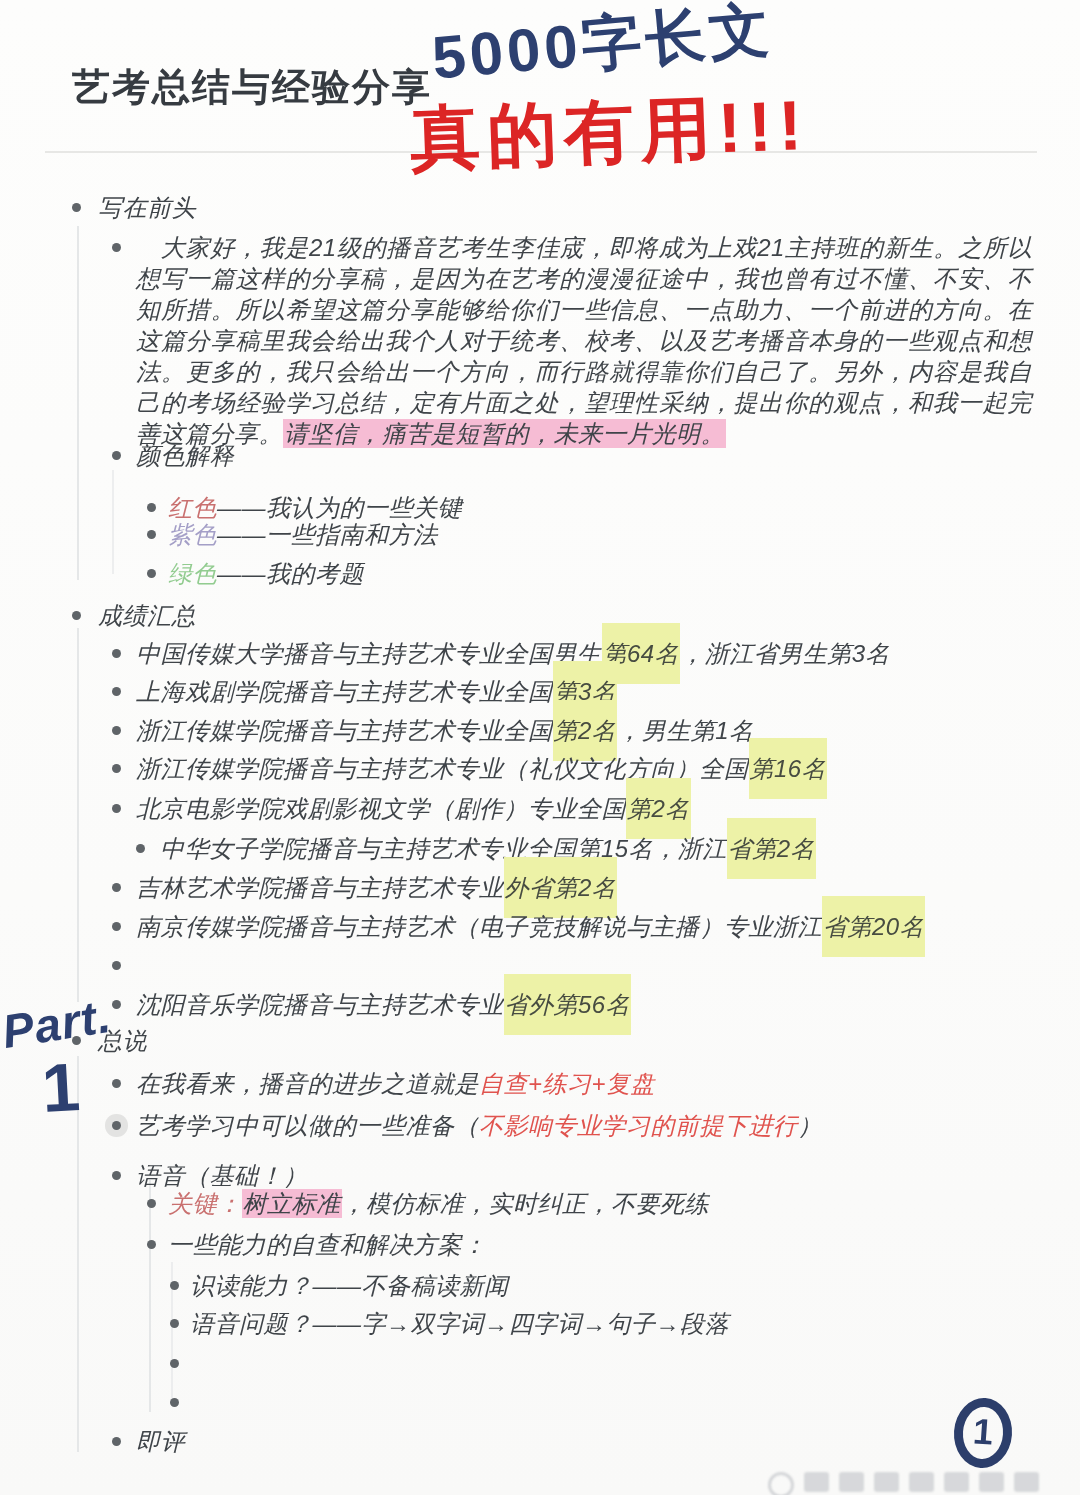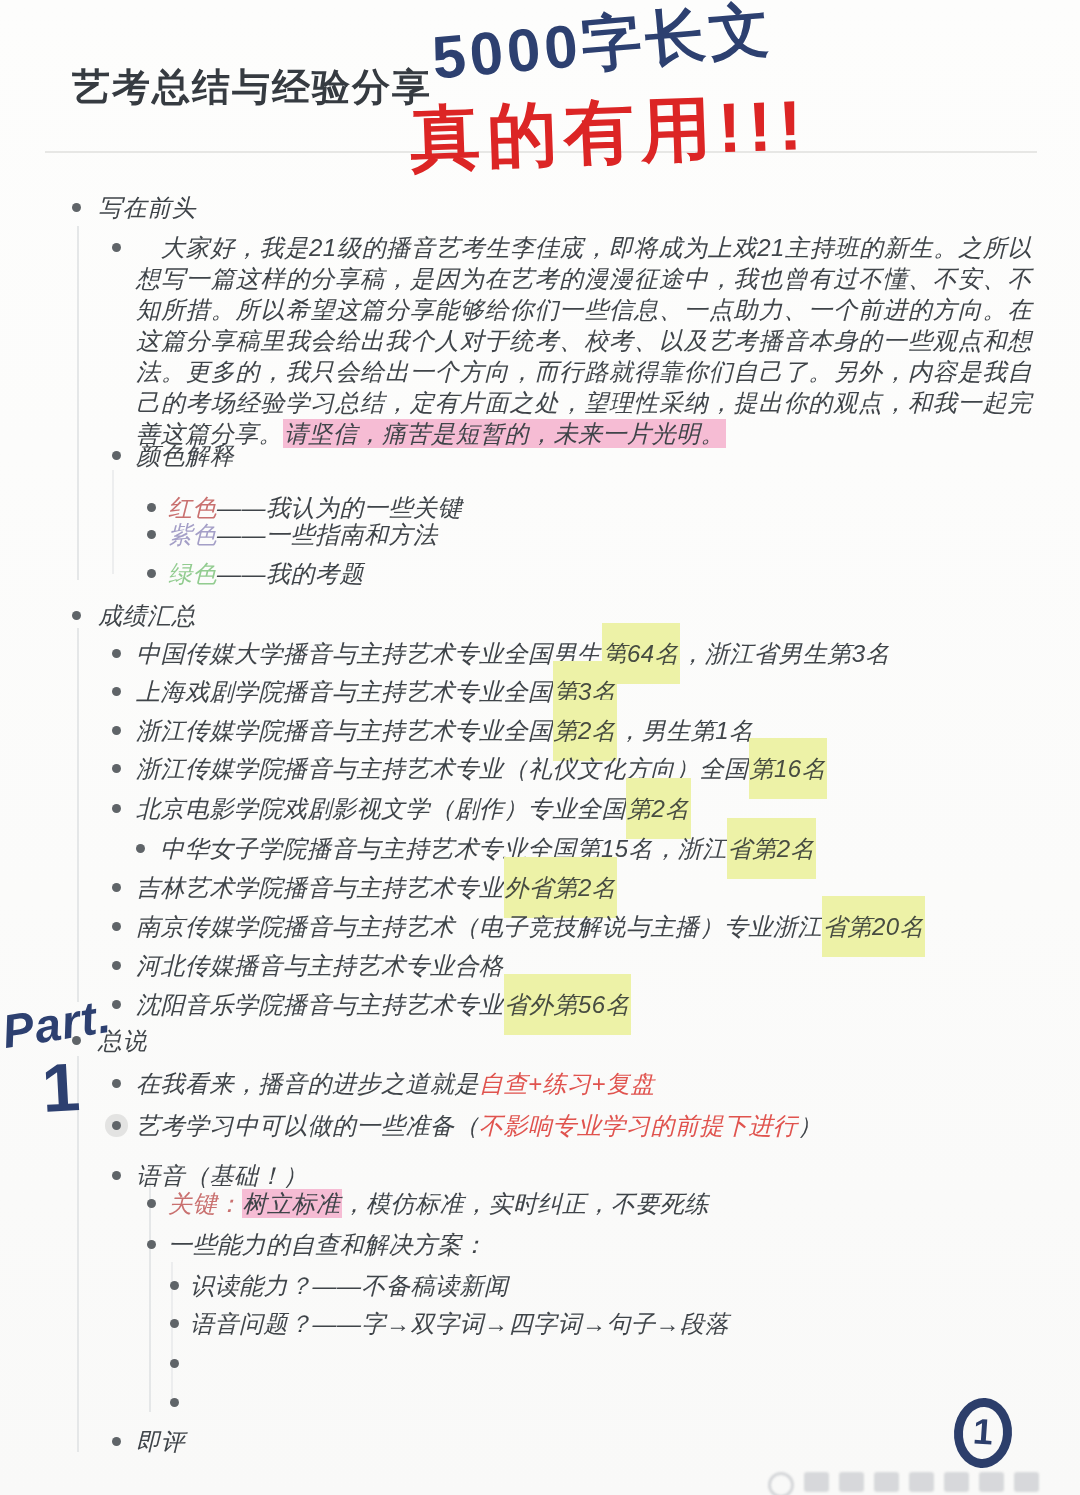--- a/index.html
+++ b/index.html
@@ -109,21 +109,21 @@
       <div class="row lv2" style="top: 558px;"><span class="bullet"></span><span class="seg c-green">绿色</span><span class="seg">——我的考题</span></div>
       <div class="row lv0" style="top: 600px;"><span class="bullet"></span><span class="seg">成绩汇总</span></div>
       <div class="row lv1" style="top: 638px;"><span class="bullet"></span><span class="seg">中国传媒大学播音与主持艺术专业全国男生</span><span class="seg c-hy">第64名</span><span class="seg">，浙江省男生第3名</span></div>
       <div class="row lv1" style="top: 676px;"><span class="bullet"></span><span class="seg">上海戏剧学院播音与主持艺术专业全国</span><span class="seg c-hy">第3名</span></div>
       <div class="row lv1" style="top: 715px;"><span class="bullet"></span><span class="seg">浙江传媒学院播音与主持艺术专业全国</span><span class="seg c-hy">第2名</span><span class="seg">，男生第1名</span></div>
       <div class="row lv1" style="top: 753px;"><span class="bullet"></span><span class="seg">浙江传媒学院播音与主持艺术专业（礼仪文化方向）全国</span><span class="seg c-hy">第16名</span></div>
       <div class="row lv1" style="top: 793px;"><span class="bullet"></span><span class="seg">北京电影学院戏剧影视文学（剧作）专业全国</span><span class="seg c-hy">第2名</span></div>
       <div class="row lv1" style="top: 833px; margin-left: 24px;"><span class="bullet"></span><span class="seg">中华女子学院播音与主持艺术专业全国第15名，浙江</span><span class="seg c-hy">省第2名</span></div>
       <div class="row lv1" style="top: 872px;"><span class="bullet"></span><span class="seg">吉林艺术学院播音与主持艺术专业</span><span class="seg c-hy">外省第2名</span></div>
       <div class="row lv1" style="top: 911px;"><span class="bullet"></span><span class="seg">南京传媒学院播音与主持艺术（电子竞技解说与主播）专业浙江</span><span class="seg c-hy">省第20名</span></div>
-      <div class="row lv1" style="top: 950px;"><span class="bullet"></span><span class="seg">河北传媒播音与主持艺术专业合格</span></div>
+      <div class="row lv1" style="top: 950px;"><span class="bullet"></span></div>
       <div class="row lv1" style="top: 989px;"><span class="bullet"></span><span class="seg">沈阳音乐学院播音与主持艺术专业</span><span class="seg c-hy">省外第56名</span></div>
       <div class="row lv0" style="top: 1025px;"><span class="bullet"></span><span class="seg">总说</span></div>
       <div class="row lv1" style="top: 1068px;"><span class="bullet"></span><span class="seg">在我看来，播音的进步之道就是</span><span class="seg c-red">自查+练习+复盘</span></div>
       <div class="row lv1" style="top: 1110px;"><span class="bullet ring"></span><span class="seg">艺考学习中可以做的一些准备（</span><span class="seg c-red">不影响专业学习的前提下进行</span><span class="seg">）</span></div>
       <div class="row lv1" style="top: 1160px;"><span class="bullet"></span><span class="seg">语音（基础！）</span></div>
       <div class="row lv2" style="top: 1188px;"><span class="bullet"></span><span class="seg c-rose">关键：</span><span class="seg c-hp">树立标准</span><span class="seg">，模仿标准，实时纠正，不要死练</span></div>
       <div class="row lv2" style="top: 1229px;"><span class="bullet"></span><span class="seg">一些能力的自查和解决方案：</span></div>
       <div class="row lv3" style="top: 1270px;"><span class="bullet"></span><span class="seg">识读能力？——不备稿读新闻</span></div>
       <div class="row lv3" style="top: 1308px;"><span class="bullet"></span><span class="seg">语音问题？——字→双字词→四字词→句子→段落</span></div>
       <div class="row lv3" style="top: 1348px;"><span class="bullet"></span></div>

